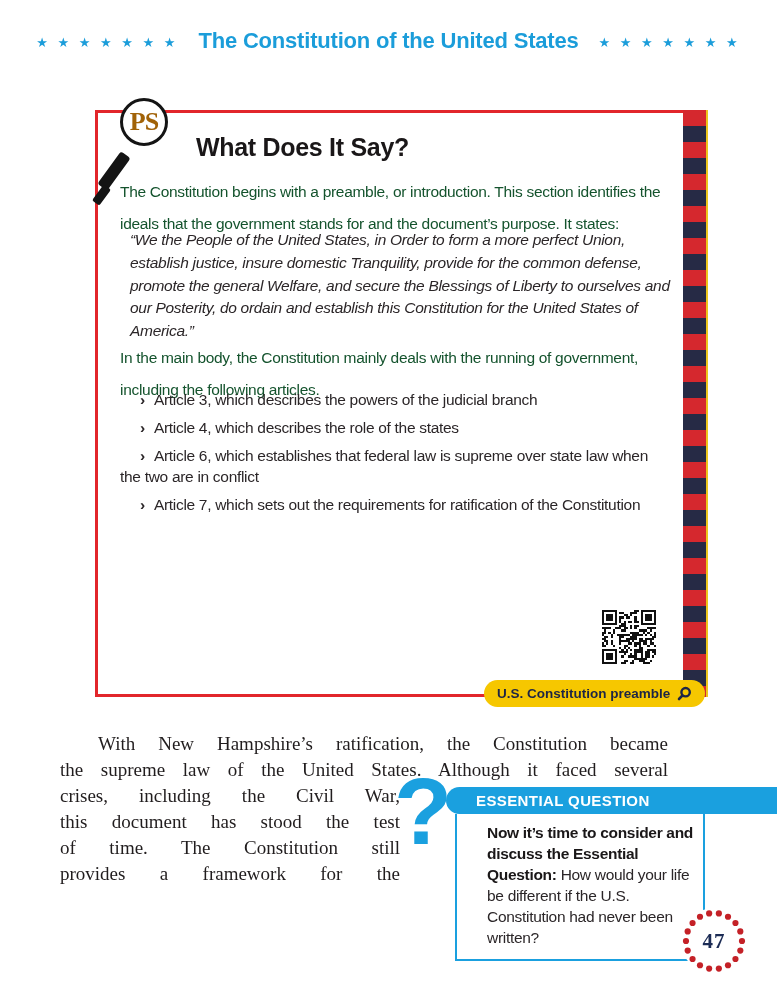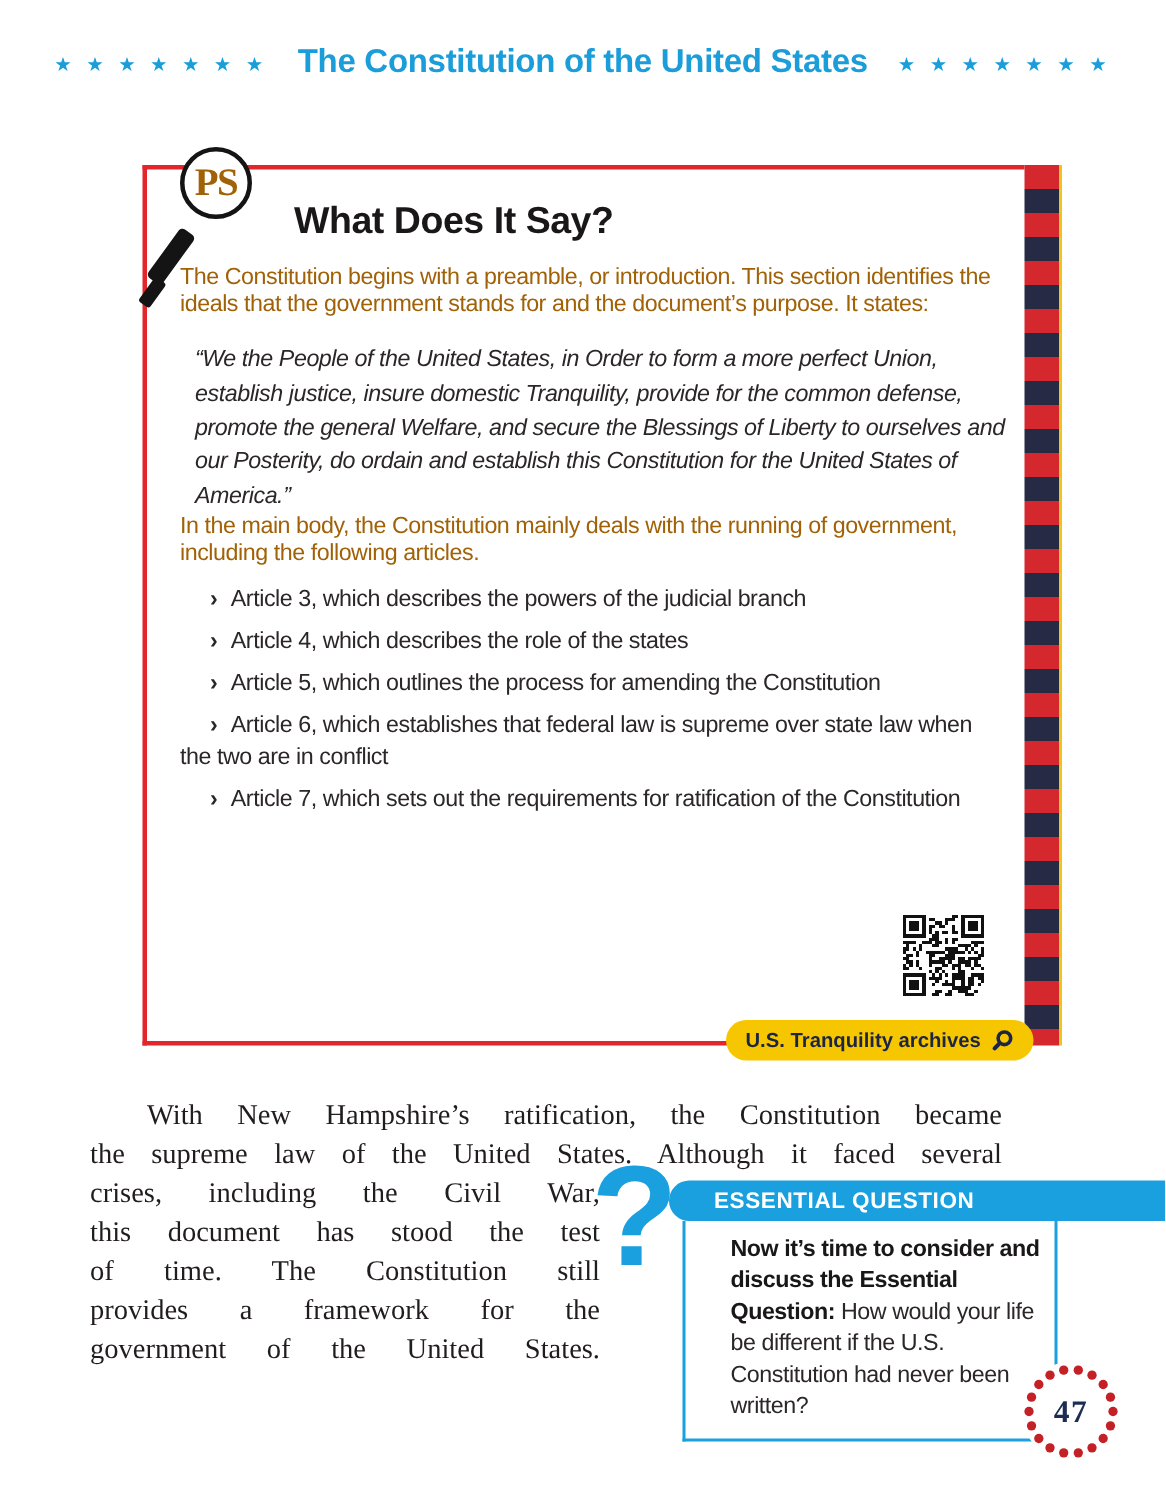--- a/index.html
+++ b/index.html
@@ -44,21 +44,21 @@
   }
   .ps-tip {
     position:absolute; left:97px; top:185px; width:9px; height:20px;
     background:#141414; border-radius:2px; transform:rotate(36deg); z-index:3;
   }
 
   .fbox-heading {
     position:absolute; left:180px; top:133px; font-size:25px; font-weight:800;
     color:#1a1718; letter-spacing:-0.3px;margin-left:16px;
   }
-  .btxt { font-size:15.5px; line-height:18px; letter-spacing:-0.3px; color:#a16207; }
+  .btxt { font-size:15.5px; line-height:32px; letter-spacing:-0.3px; color:#14532d; }
   .fbox-intro   { position:absolute; left:120px; top:176px; width:566px; }
   .fbox-quote   {
     position:absolute; left:130px; top:229px; width:548px;
     font-style:italic; font-size:15.5px; line-height:22.8px; letter-spacing:-0.3px;
   }
   .fbox-body    { position:absolute; left:120px; top:342px; width:540px; }
   .fbox-list    { position:absolute; left:120px; top:389px; width:552px; }
   .article { font-size:15.5px; line-height:21px; letter-spacing:-0.3px;
              margin-bottom:7px; text-indent:20px; }
   .article .bullet { font-weight:bold; margin-right:9px; }
@@ -141,21 +141,20 @@
 
   <div class="fbox-intro btxt">The Constitution begins with a preamble, or introduction. This section identifies the ideals that the government stands for and the document’s purpose. It states:</div>
 
   <div class="fbox-quote">“We the People of the United States, in Order to form a more perfect Union, establish justice, insure domestic Tranquility, provide for the common defense, promote the general Welfare, and secure the Blessings of Liberty to ourselves and our Posterity, do ordain and establish this Constitution for the United States of America.”</div>
 
   <div class="fbox-body btxt">In the main body, the Constitution mainly deals with the running of government, including the following articles.</div>
 
   <div class="fbox-list">
     <div class="article"><span class="bullet">›</span><span>Article 3, which describes the powers of the judicial branch</span></div>
     <div class="article"><span class="bullet">›</span><span>Article 4, which describes the role of the states</span></div>
-    <div class="article"><span class="bullet">›</span><span>Article 5, which outlines the process for amending the Constitution</span></div>
     <div class="article"><span class="bullet">›</span><span>Article 6, which establishes that federal law is supreme over state law when the two are in conflict</span></div>
     <div class="article"><span class="bullet">›</span><span>Article 7, which sets out the requirements for ratification of the Constitution</span></div>
   </div>
 
 
   <svg id="qr" class="qr" viewBox="0 0 25 25" shape-rendering="crispEdges">
       <rect x="15" y="0" width="1" height="1" fill="#111"></rect>
       <rect x="16" y="0" width="1" height="1" fill="#111"></rect>
       <rect x="8" y="1" width="1" height="1" fill="#111"></rect>
       <rect x="9" y="1" width="1" height="1" fill="#111"></rect>
@@ -366,34 +365,33 @@
       <rect x="2" y="2" width="3" height="3" fill="#111"></rect>
       <rect x="18" y="0" width="7" height="7" fill="#111"></rect>
       <rect x="19" y="1" width="5" height="5" fill="#fff"></rect>
       <rect x="20" y="2" width="3" height="3" fill="#111"></rect>
       <rect x="0" y="18" width="7" height="7" fill="#111"></rect>
       <rect x="1" y="19" width="5" height="5" fill="#fff"></rect>
       <rect x="2" y="20" width="3" height="3" fill="#111"></rect>
     </svg>
 
   <div class="archive-tag">
-    <span>U.S. Tranquility archives</span>
+    <span>U.S. Constitution preamble</span>
     <svg width="15" height="15" viewBox="0 0 15 15">
       <circle cx="8.6" cy="6.2" r="4.2" fill="none" stroke="#1d2545" stroke-width="2.4"></circle>
       <line x1="5.3" y1="9.6" x2="2.1" y2="12.9" stroke="#1d2545" stroke-width="2.8" stroke-linecap="round"></line>
     </svg>
   </div>
 
   <div class="serif-line wide indent" style="top:733px">With New Hampshire’s ratification, the Constitution became</div>
   <div class="serif-line wide" style="top:759px">the supreme law of the United States. Although it faced several</div>
   <div class="serif-line narrow" style="top:785px">crises, including the Civil War,</div>
   <div class="serif-line narrow" style="top:811px">this document has stood the test</div>
   <div class="serif-line narrow" style="top:837px">of time. The Constitution still</div>
   <div class="serif-line narrow" style="top:863px">provides a framework for the</div>
-  <div class="serif-line narrow" style="top:889px">government of the United States.</div>
 
   <div class="big-qmark">?</div>
   <div class="eq-bar">
     <span>ESSENTIAL QUESTION</span>
   </div>
   <div class="eq-frame"></div>
   <div class="eq-text">
     <b>Now it’s time to consider and discuss the Essential Question:</b><span> How would your life be different if the U.S. Constitution had never been written?</span>
   </div>
 

